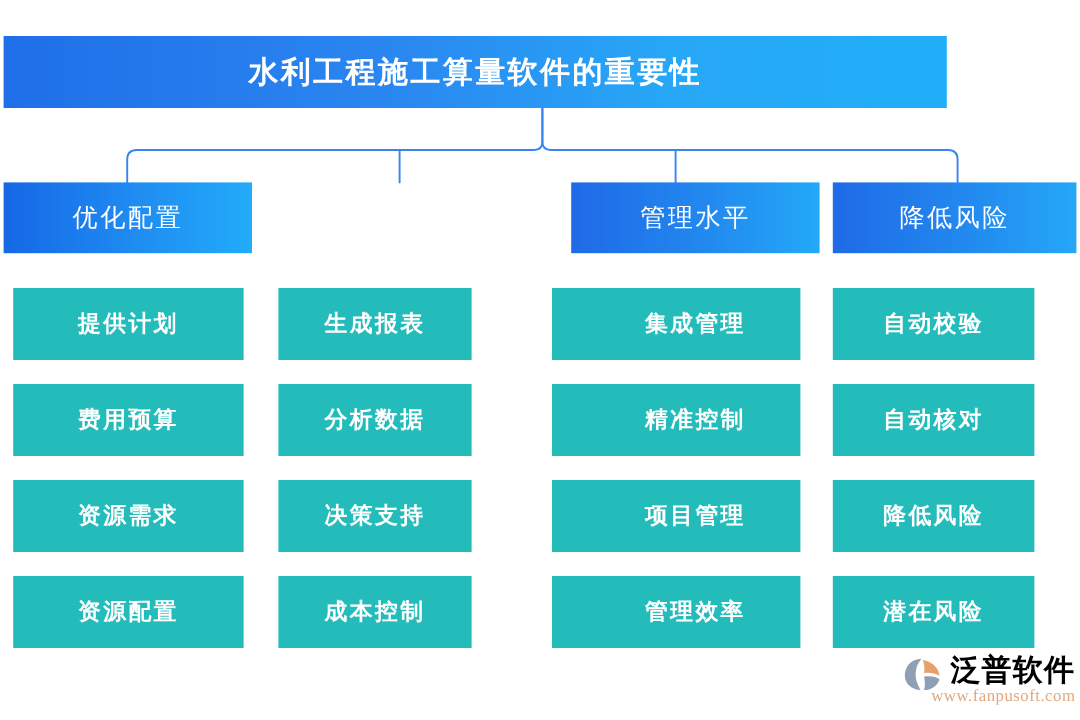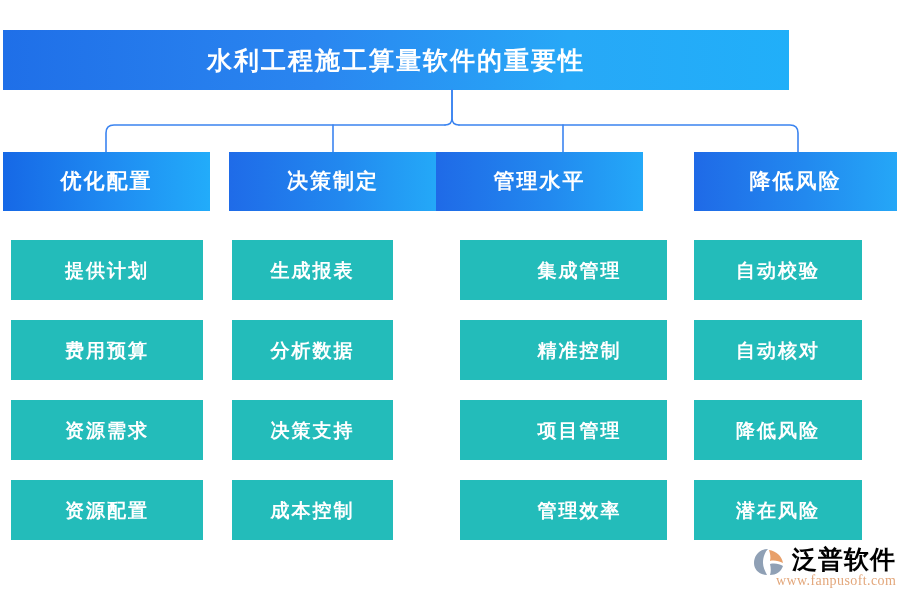--- a/index.html
+++ b/index.html
@@ -58,29 +58,29 @@
     top: 152px;
     height: 59px;
     display: flex;
     align-items: center;
     justify-content: center;
     box-sizing: border-box;
   }
   .cat-label {
     color: #ffffff;
     font-size: 21px;
-    font-weight: bold;
+    font-weight: normal;
     letter-spacing: 2px;
     line-height: 1;
     white-space: nowrap;
   }
 
   .cat-0 { left: 3px;   width: 207px; background: linear-gradient(to right, #1668e6 0%, #1f8df2 55%, #22acfa 100%); }
   .cat-1 { left: 229px; width: 208px; background: linear-gradient(to right, #1f6be8 0%, #2289ef 55%, #24a9f8 100%); }
-  .cat-2 { left: 436px; width: 207px; background: linear-gradient(to right, #1f6ae7 0%, #2289ef 55%, #24a9f8 100%); }
+  .cat-2 { left: 476px; width: 207px; background: linear-gradient(to right, #1f6ae7 0%, #2289ef 55%, #24a9f8 100%); }
   .cat-3 { left: 694px; width: 203px; background: linear-gradient(to right, #1f6ae7 0%, #2289ef 55%, #25a7f7 100%); }
 
   
   .item-box {
     position: absolute;
     height: 60px;
     background: #23bcba;
     display: flex;
     align-items: center;
     justify-content: center;
@@ -163,23 +163,20 @@
       <path d="M 106 64 L 106 45 Q 106 37 114 37 L 445 37"></path>
       <path d="M 459 37 L 790 37 Q 798 37 798 45 L 798 64"></path>
 
       <path d="M 333 37 L 333 64"></path>
       <path d="M 563 37 L 563 64"></path>
     </g>
   </svg>
 
   <div class="cat-box cat-0">
     <span class="cat-label">优化配置</span>
-  </div>
-  <div class="cat-box cat-1">
-    <span class="cat-label">决策制定</span>
   </div>
   <div class="cat-box cat-2">
     <span class="cat-label">管理水平</span>
   </div>
   <div class="cat-box cat-3">
     <span class="cat-label">降低风险</span>
   </div>
 
   <div class="item-box col-0 row-0">
     <span class="item-label">提供计划</span>

